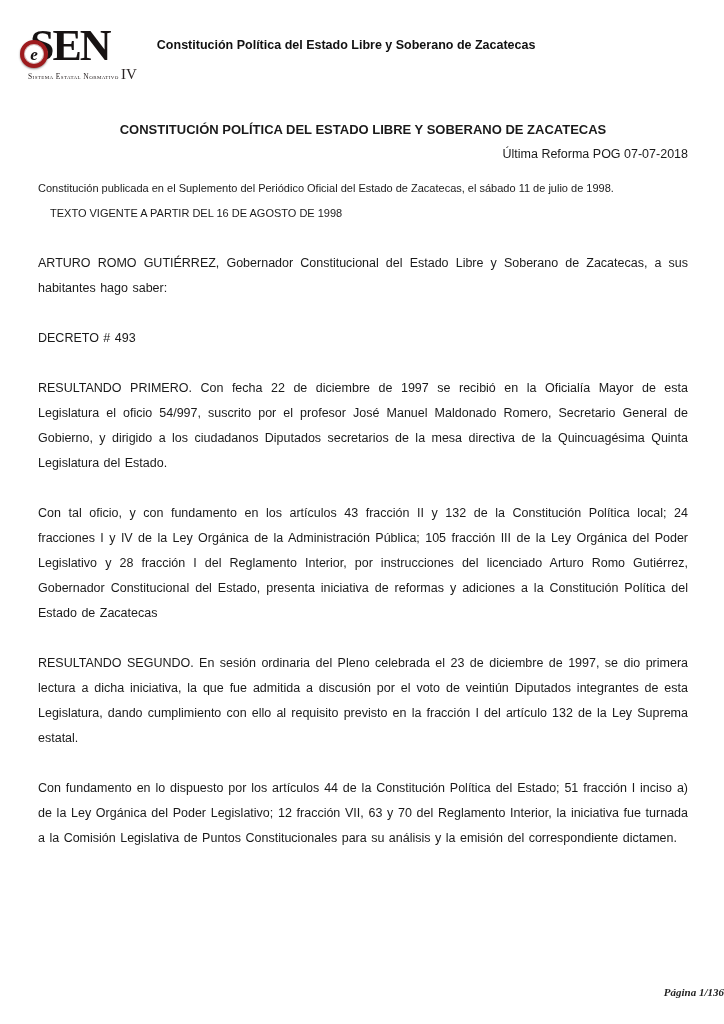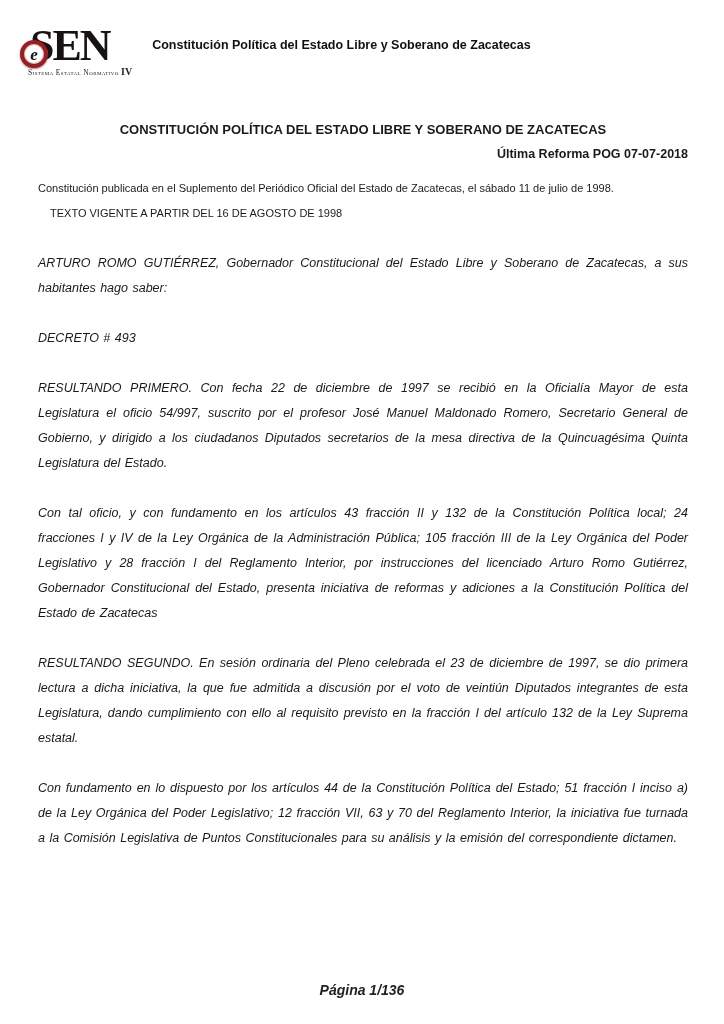--- a/index.html
+++ b/index.html
@@ -35,49 +35,48 @@
     font-weight:bold;font-style:italic;
     font-size:17px;line-height:17px;letter-spacing:0;color:#171313;
   }
   .logo-sub{
     margin-top:2px;
     font-family:"Liberation Serif", serif;
     font-variant:small-caps;
     font-size:7.5px;letter-spacing:.4px;color:#2a2424;
     white-space:nowrap;
   }
-  .logo-iv{font-size:10px;font-weight:bold;letter-spacing:0;}
+  .logo-iv{font-size:15px;font-weight:normal;letter-spacing:0;}
   .hdr-title{
     margin-left:20px;margin-top:10px;
     font-size:12.5px;font-weight:bold;color:#111;
   }
   
   .main{position:absolute;left:38px;right:36px;top:122px;}
   .doc-title{
     margin:0 0 10px;
     font-size:13px;font-weight:bold;text-align:center;
   }
   .reform{
     margin:0 0 15px;
-    font-size:12.5px;font-weight:bold;text-align:right;
+    font-size:12.5px;font-weight:normal;text-align:right;
   }
   .pub{margin:0;font-size:11px;line-height:25px;}
   .pub-last{margin:0 12px 25px;}
   .par{
     margin:0 0 25px;
     font-size:12.5px;line-height:25px;
     text-align:justify;
     word-spacing:1px;
-    font-style:italic;
   }
   
   .footer{
     position:absolute;left:0;right:0;bottom:26px;
-    text-align:center;
-    font-size:14px;font-weight:bold;font-style:italic;color:#222;
+    text-align:right;
+    font-size:11px;font-weight:bold;font-style:italic;color:#222;font-family:Liberation Serif, serif;
   }
 </style>
 </head>
 <body>
 
 <div class="page">
 
   <header class="hdr">
     <div class="logo">
       <div class="logo-mark">

